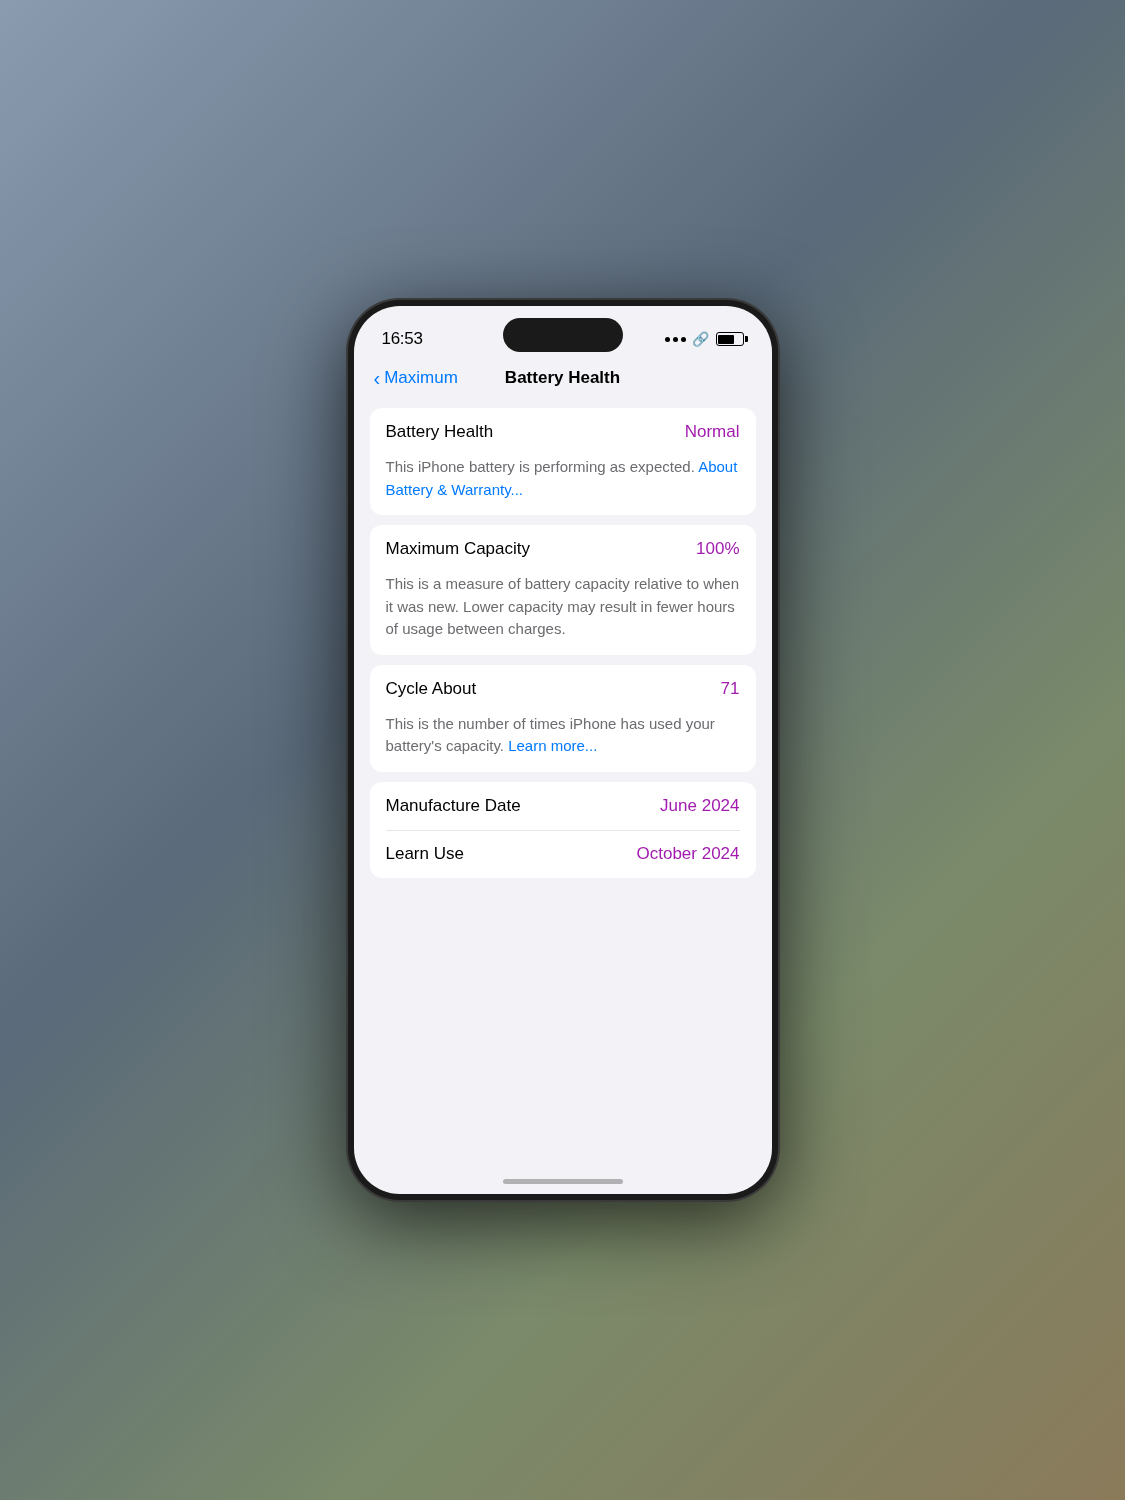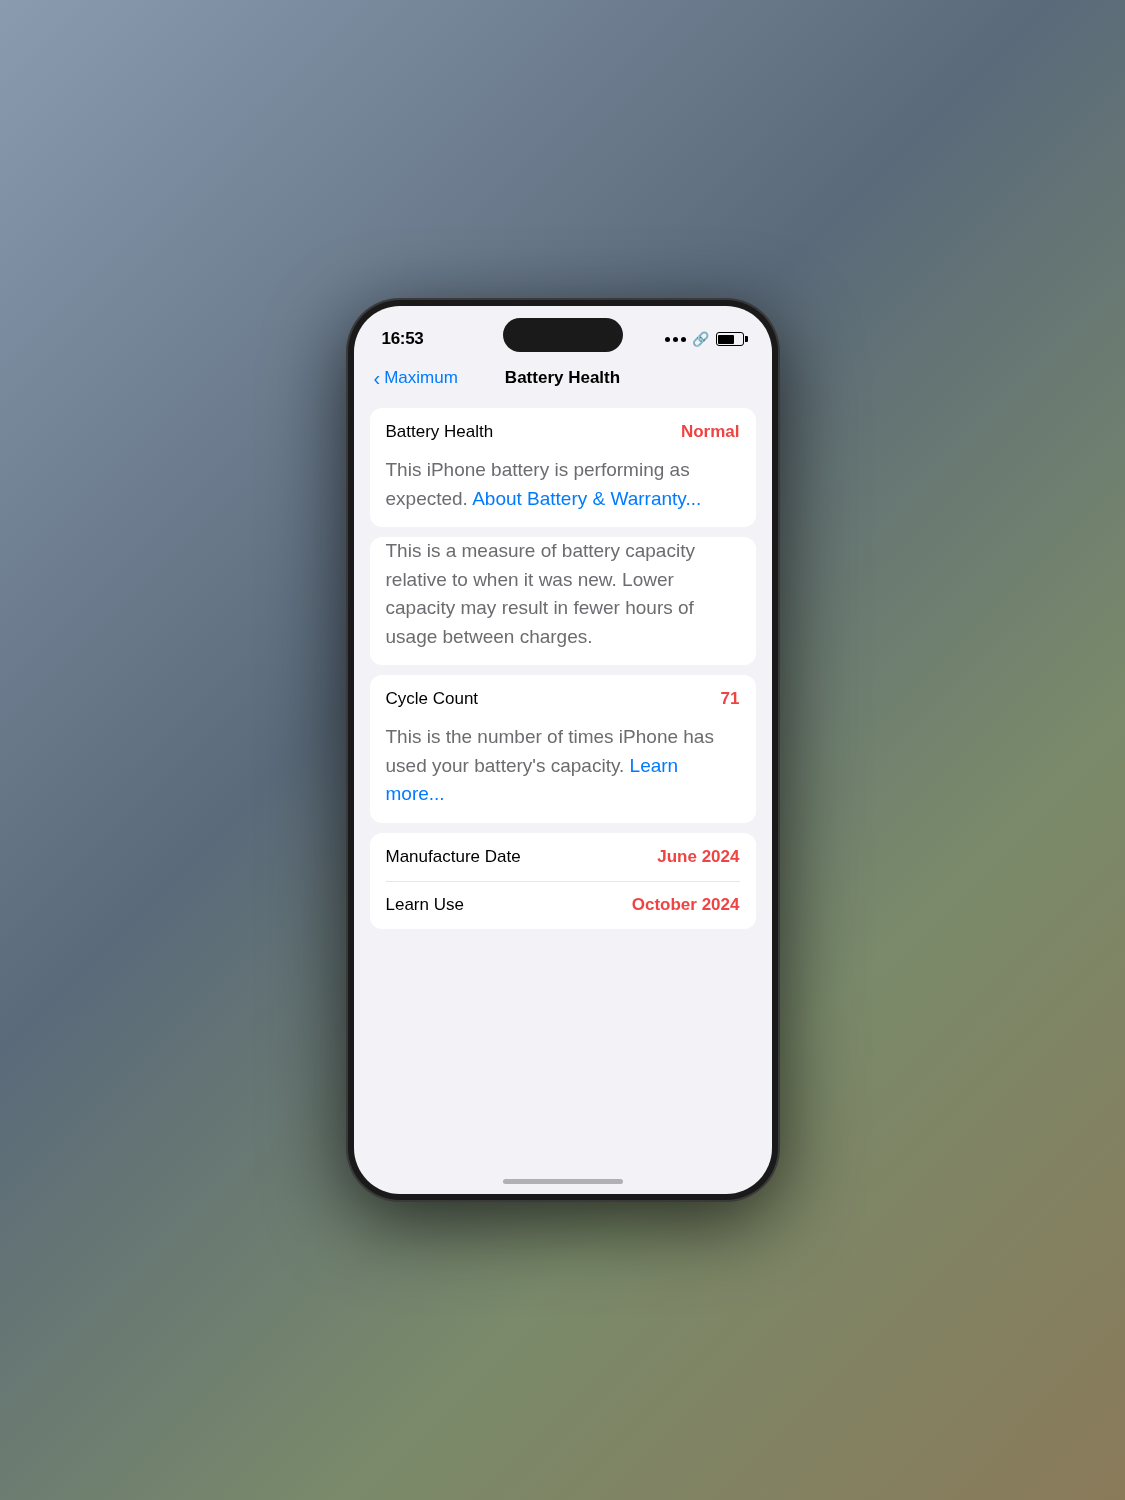--- a/index.html
+++ b/index.html
@@ -63,21 +63,21 @@
     .status-bar {
       display: flex;
       justify-content: space-between;
       align-items: center;
       padding: 16px 28px 8px;
       height: 58px;
     }
 
     .status-time {
       font-size: 17px;
-      font-weight: 700;
+      font-weight: 400;
       color: #000;
       letter-spacing: -0.3px;
     }
 
     .status-icons {
       display: flex;
       align-items: center;
       gap: 6px;
     }
 
@@ -183,27 +183,27 @@
     }
 
     .row-label {
       font-size: 17px;
       color: #000;
       font-weight: 400;
     }
 
     .row-value {
       font-size: 17px;
-      color: #ef4444;
-      font-weight: 700;
+      color: #a21caf;
+      font-weight: 400;
     }
 
     .card-description {
       padding: 0 16px 14px;
-      font-size: 19px;
+      font-size: 15px;
       color: #6c6c70;
       line-height: 1.5;
     }
 
     .card-description a {
       color: #007AFF;
       text-decoration: none;
     }
 
     .card-divider {
@@ -271,26 +271,30 @@
           <span class="row-label">Battery Health</span>
           <span class="row-value">Normal</span>
         </div>
         <div class="card-description">
           <span>This iPhone battery is performing as expected.</span>
           <a href="#">About Battery &amp; Warranty...</a>
         </div>
       </div>
 
       <div class="card">
+        <div class="card-row">
+          <span class="row-label">Maximum Capacity</span>
+          <span class="row-value">100%</span>
+        </div>
         <div class="card-description">This is a measure of battery capacity relative to when it was new. Lower capacity may result in fewer hours of usage between charges.</div>
       </div>
 
       <div class="card">
         <div class="card-row">
-          <span class="row-label">Cycle Count</span>
+          <span class="row-label">Cycle About</span>
           <span class="row-value">71</span>
         </div>
         <div class="card-description">
           <span>This is the number of times iPhone has used your battery's capacity.</span>
           <a href="#">Learn more...</a>
         </div>
       </div>
 
       <div class="card dates-card">
         <div class="card-row">

